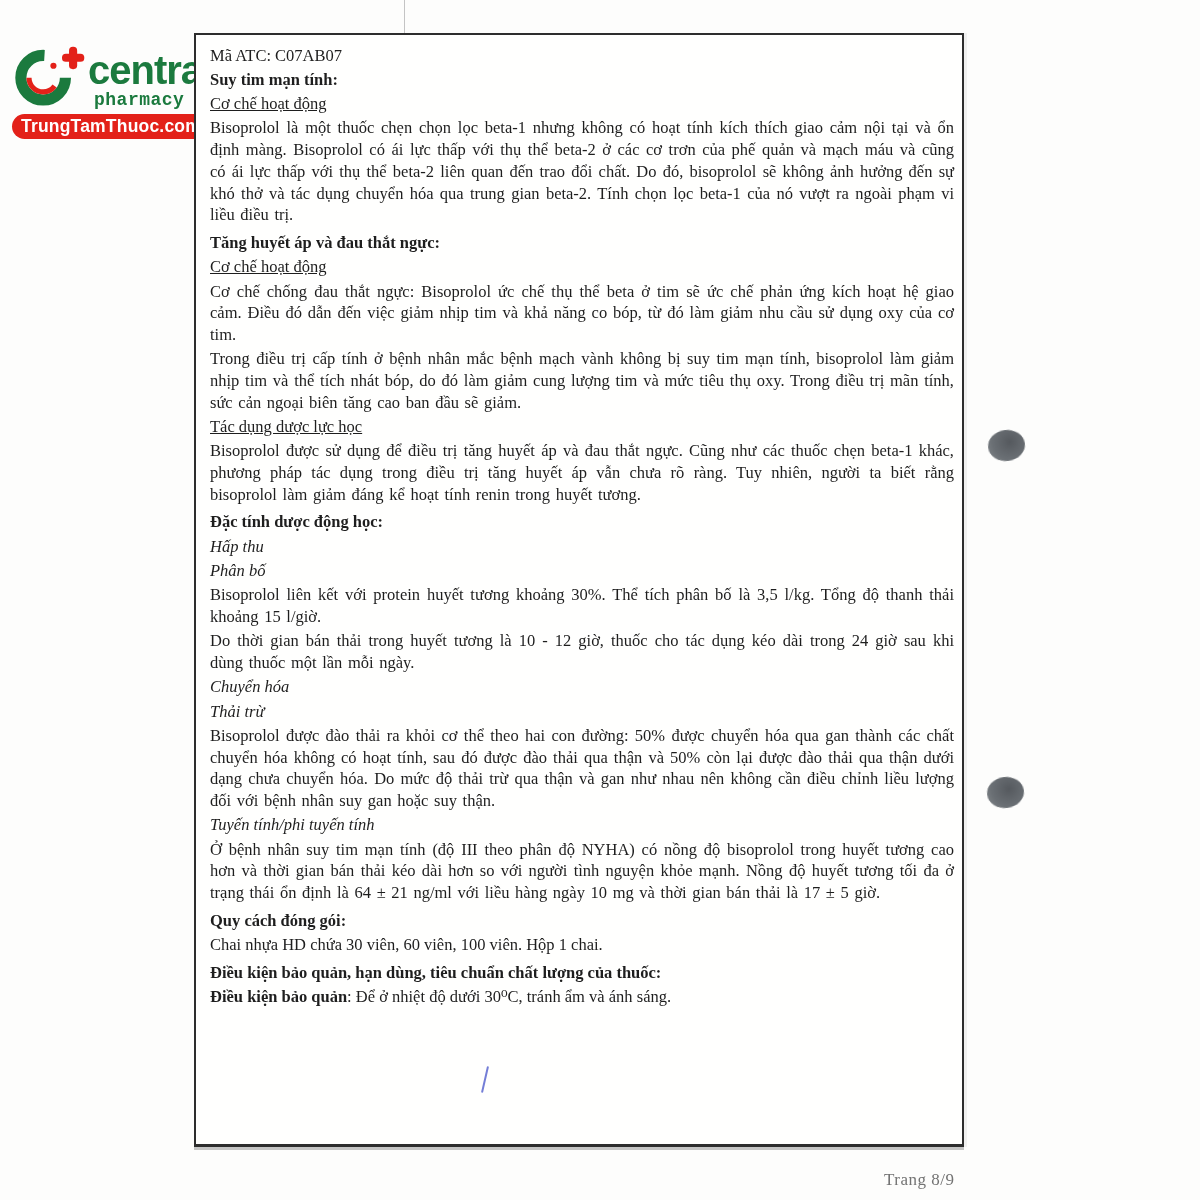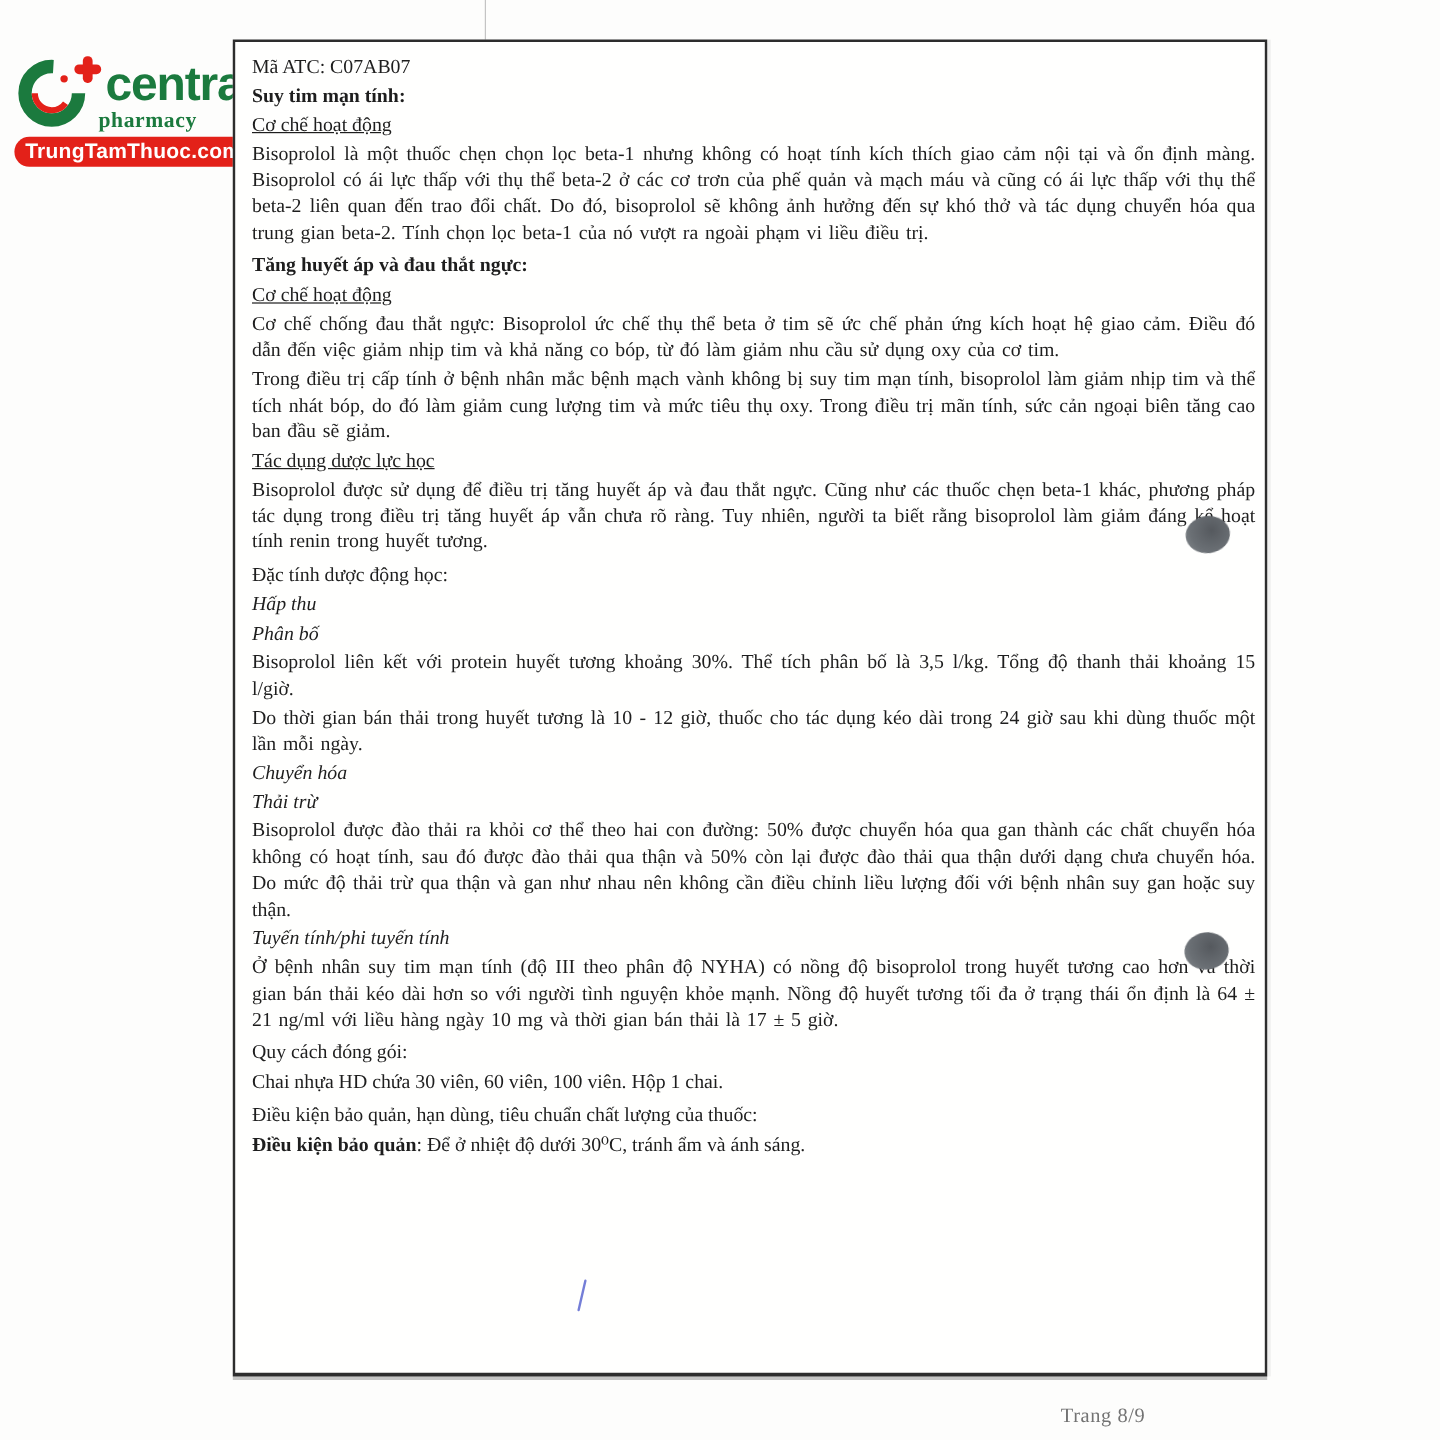--- a/index.html
+++ b/index.html
@@ -4,48 +4,48 @@
 <style>
   html,body{margin:0;padding:0;}
   body{
     width:1200px;height:1200px;position:relative;overflow:hidden;
     background:#fdfdfc;
     font-family:"Liberation Serif","DejaVu Serif",serif;
     color:#1e1e1e;
   }
   
   .doc-box{
-    position:absolute;left:194px;top:33px;width:862px;height:1114px;
+    position:absolute;left:194px;top:33px;width:770px;height:1114px;
     box-sizing:border-box;background:#fffffe;
     border:2px solid #2d2d2d;border-bottom-width:3px;
     box-shadow:0 3px 0 rgba(0,0,0,0.22), 3px 0 0 rgba(0,0,0,0.05);
     padding:7px 8px 0 14px;
   }
   .doc-box p{margin:2.6px 0;font-size:16.5px;line-height:21.7px;}
   .b-atc{margin-left:22px;}
   .b-bold{margin-left:22px;font-weight:bold;}
   .b-underline{margin-left:22px;text-decoration:underline;}
   .b-para{margin-left:22px;text-align:justify;word-spacing:1.5px;}
-  .b-head{margin-left:2px;font-weight:normal;}
+  .b-head{margin-left:2px;font-weight:bold;}
   .b-italic{margin-left:28px;font-style:italic;}
   .b-pack{margin-left:26px;}
   .b-storage{margin-left:26px;}
   .mt{margin-top:6px !important;}
   .lead-bold{font-weight:bold;}
   
   .logo{position:absolute;left:12px;top:38px;width:200px;height:105px;}
   .logo-mark{position:absolute;left:2px;top:2px;width:72px;height:72px;}
   .logo-brand{
     position:absolute;left:76px;top:10px;
     font-family:"Liberation Sans","DejaVu Sans",sans-serif;
     font-weight:bold;font-size:40px;letter-spacing:-1px;color:var(--green,#1b7a3e);
   }
   .logo-sub{
-    position:absolute;left:70px;top:52px;
-    font-family:Liberation Serif, serif;
+    position:absolute;left:82px;top:52px;
+    font-family:Liberation Mono, monospace;
     font-weight:bold;font-size:18px;letter-spacing:0.5px;color:var(--green,#1b7a3e);
   }
   .logo-badge{
     position:absolute;left:0px;top:76px;width:198px;height:25px;
     background:var(--red,#e32119);border-radius:13px;
     display:flex;align-items:center;justify-content:center;
     font-family:"Liberation Sans","DejaVu Sans",sans-serif;
     font-weight:bold;font-size:17.5px;color:#ffffff;letter-spacing:0.2px;
   }
   

